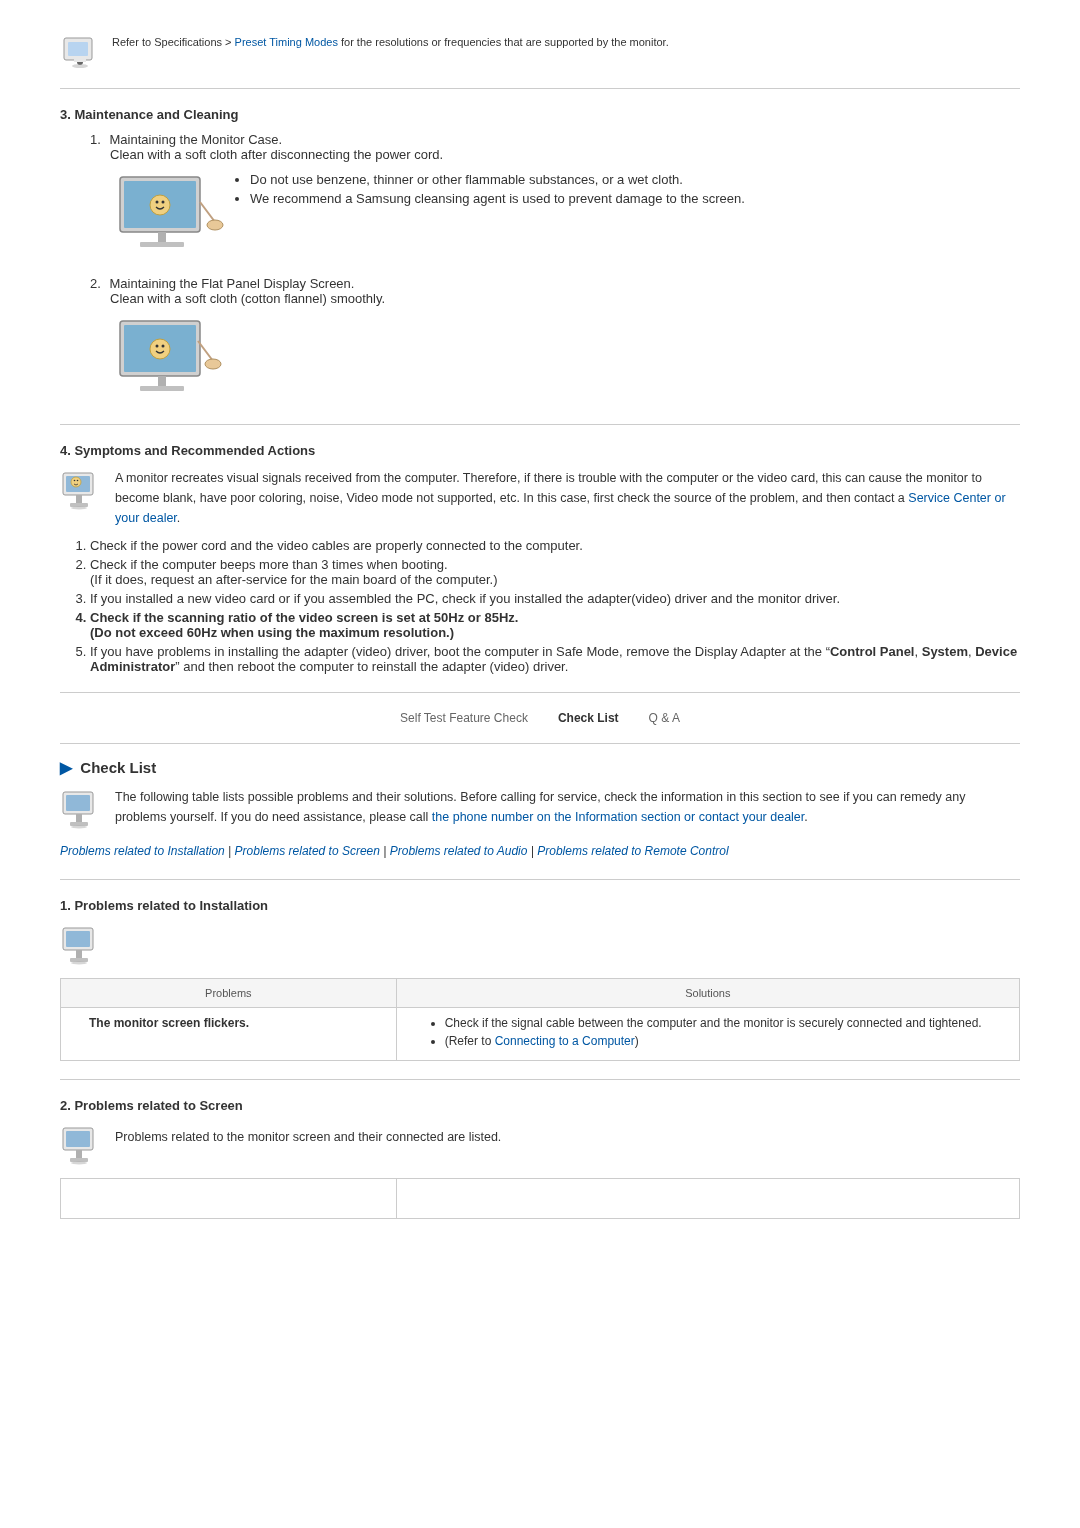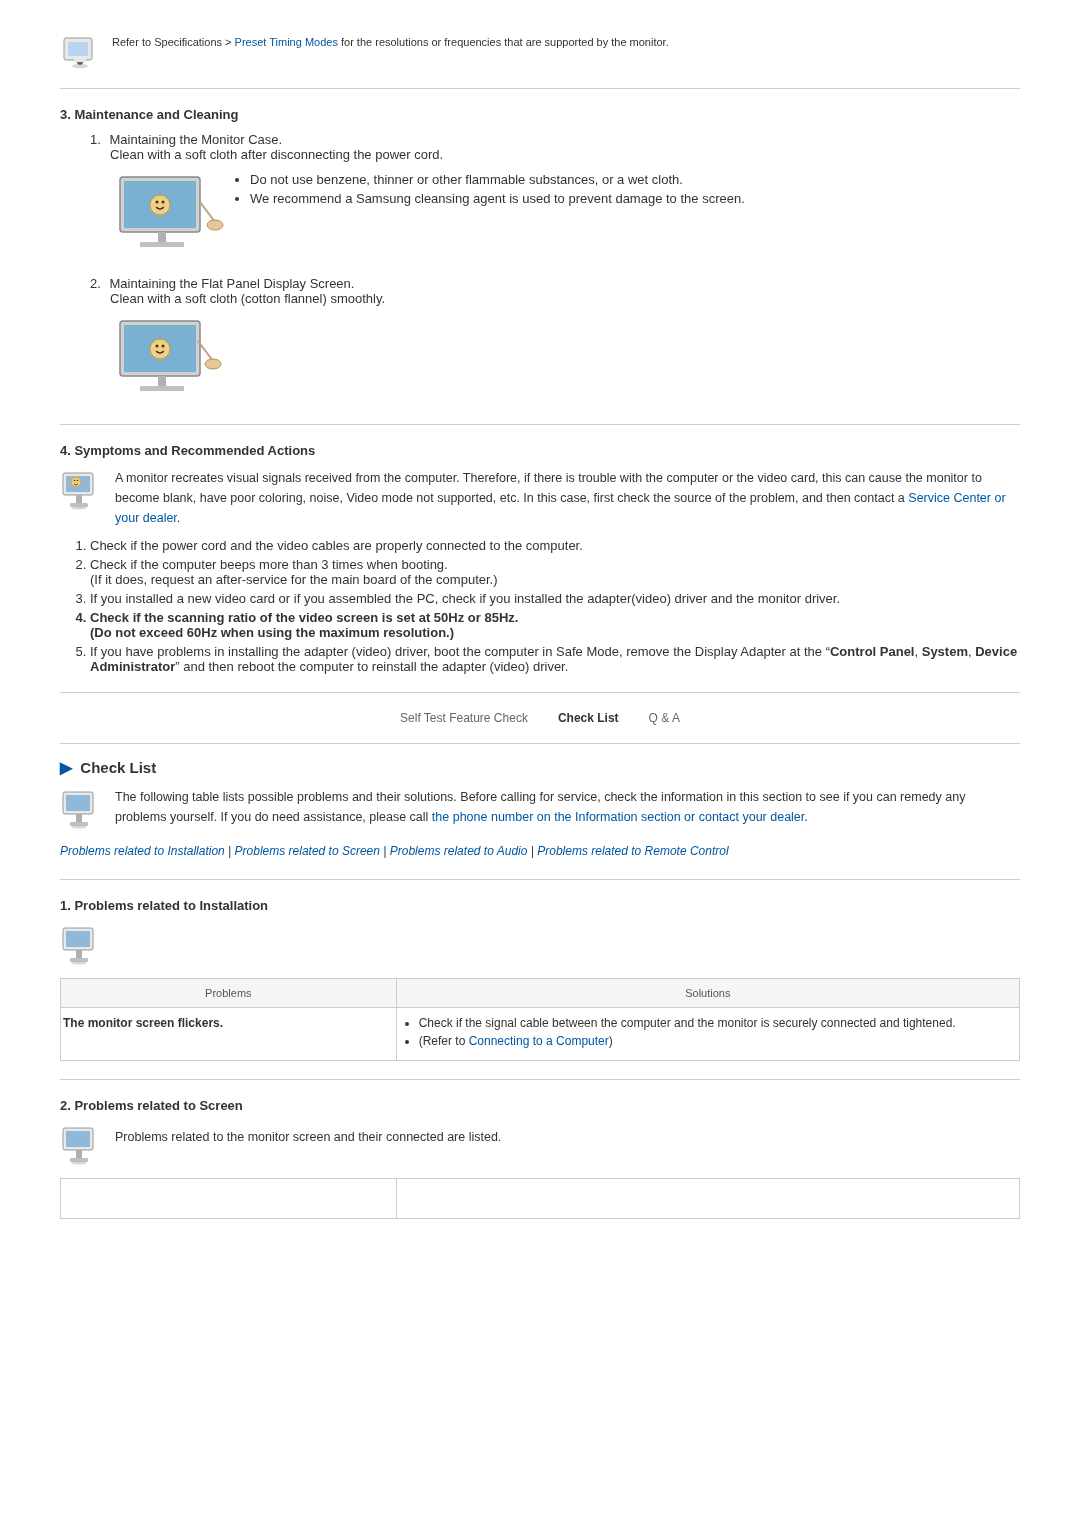--- a/index.html
+++ b/index.html
@@ -27,21 +27,21 @@
     .nav-bar { display: flex; justify-content: center; align-items: center; gap: 30px; margin: 14px 0; border-top: 1px solid #ccc; border-bottom: 1px solid #ccc; padding: 18px 0; font-size: 12px; color: #666; }
     .check-list-header { display: flex; align-items: center; gap: 8px; margin-bottom: 10px; }
     .check-list-title { font-size: 15px; font-weight: bold; color: #333; }
     .blue-c { color: #0057a3; font-size: 16px; font-weight: bold; }
     .info-row { display: flex; align-items: flex-start; gap: 10px; margin-bottom: 10px; }
     .links-row { color: #0057a3; font-size: 12px; margin: 8px 0 16px 0; line-height: 1.6; font-style: italic; }
     .links-row span { color: #333; }
     .problems-section-title { font-weight: bold; font-size: 13px; margin-bottom: 10px; }
     .problems-table { width: 100%; border-collapse: collapse; margin-top: 10px; }
     .problems-table th { background: #f5f5f5; border: 1px solid #ccc; padding: 8px 12px; font-size: 11px; color: #555; font-weight: normal; text-align: center; }
-    .problems-table td { border: 1px solid #ccc; padding: 8px 2px; font-size: 12px; vertical-align: top; }
+    .problems-table td { border: 1px solid #ccc; padding: 8px 28px; font-size: 12px; vertical-align: top; }
     .problems-table td:first-child { font-weight: bold; width: 35%; }
     .section-icon { width: 45px; height: 45px; flex-shrink: 0; }
     .top-note { display: flex; align-items: flex-start; gap: 12px; margin-bottom: 8px; }
     .top-note-icon { width: 40px; height: 40px; flex-shrink: 0; }
   </style>
 </head>
 <body>
 
 <div class="top-note">
   <div class="top-note-icon">

